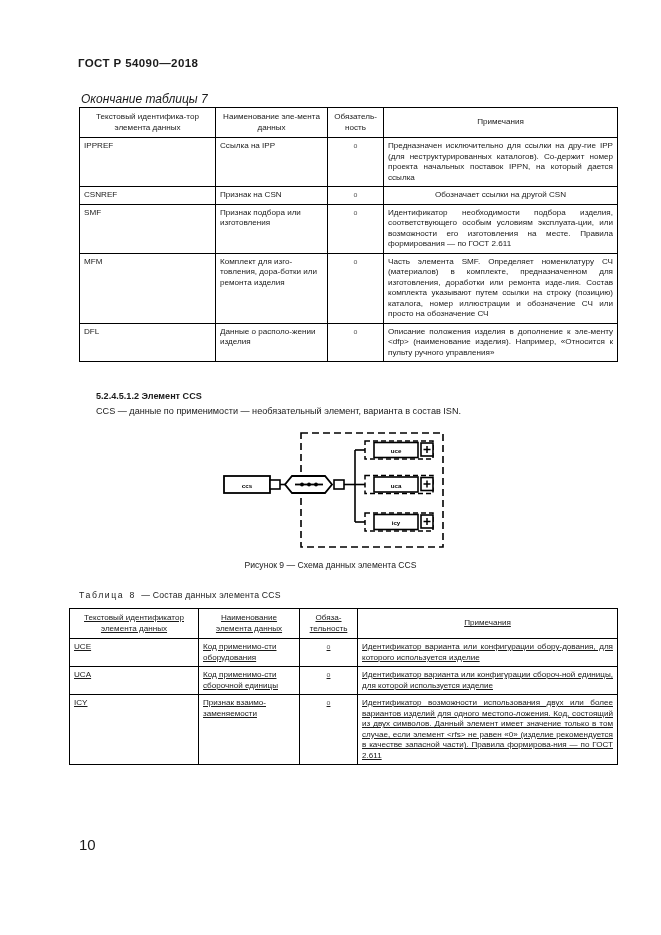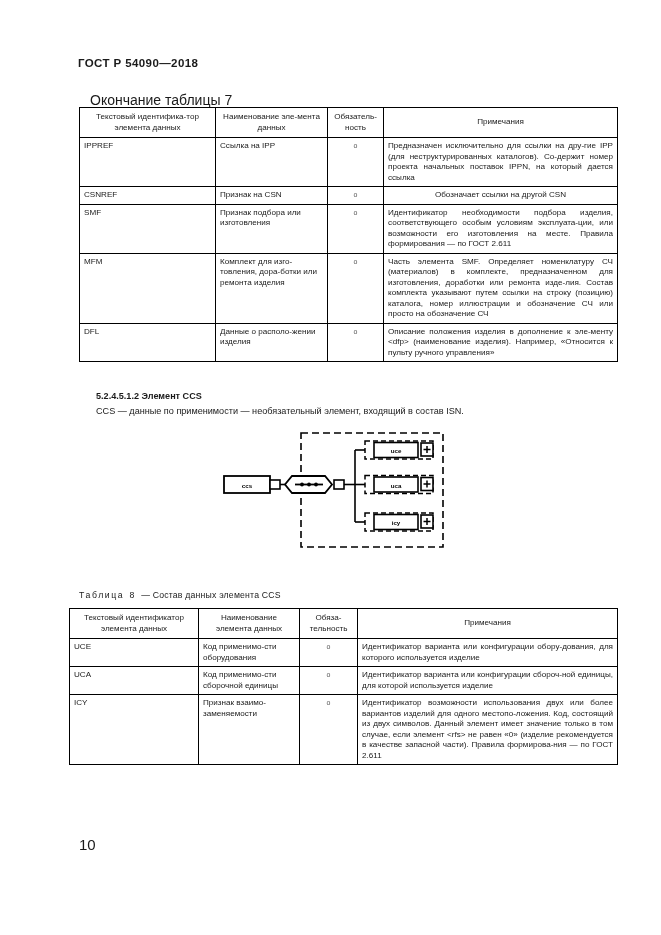--- a/index.html
+++ b/index.html
@@ -28,23 +28,24 @@
     left: 78px;
     top: 57px;
     font-size: 11.5px;
     font-weight: bold;
     letter-spacing: 0.4px;
   }
 
   
   .tbl-cont-label {
     position: absolute;
-    left: 90px;
+    left: 81px;
     top: 92px;
-    font-size: 14px;
+    font-size: 12px;
+    font-style: italic;
   }
 
   
   table.gost {
     border-collapse: collapse;
     table-layout: fixed;
     font-size: 8.1px;
     line-height: 1.30;
   }
   table.gost td, table.gost th {
@@ -72,20 +73,21 @@
     width: 538px;
   }
   #table7 { width: 538px; }
 
   
   #table8-wrap {
     position: absolute;
     left: 69px;
     top: 608px;
     width: 548px;
+    text-decoration: underline;
   }
   #table8 { width: 548px; }
 
   
   .clause-head {
     position: absolute;
     left: 96px;
     top: 391px;
     font-size: 9.1px;
     font-weight: bold;
@@ -193,21 +195,21 @@
             <td class="c-id">DFL</td>
             <td class="c-name">Данные о располо-жении изделия</td>
             <td class="c-obl">о</td>
             <td class="c-note">Описание положения изделия в дополнение к эле-менту &lt;dfp&gt; (наименование изделия). Например, «Относится к пульту ручного управления»</td>
           </tr>
         </tbody>
     </table>
   </div>
 
   <div class="clause-head">5.2.4.5.1.2  Элемент CCS</div>
-  <div class="clause-text">CCS — данные по применимости — необязательный элемент, входящий в состав ISN.</div>
+  <div class="clause-text">CCS — данные по применимости — необязательный элемент, варианта в состав ISN.</div>
 
   <div class="figure-area">
     <svg width="230" height="122" viewBox="0 0 230 122">
 
       <rect x="79" y="3" width="142" height="114" fill="none" stroke="#000" stroke-width="1.6" stroke-dasharray="7,4"></rect>
 
       <rect x="2" y="46" width="46" height="17" fill="#fff" stroke="#000" stroke-width="1.8"></rect>
       <text x="25" y="58" text-anchor="middle" class="diag-label">ccs</text>
 
       <rect x="48" y="50" width="10" height="9" fill="#fff" stroke="#000" stroke-width="1.6"></rect>
@@ -249,20 +251,21 @@
         <rect x="143" y="83" width="68" height="18" fill="none" stroke="#000" stroke-width="1.5" stroke-dasharray="5,3"></rect>
         <rect x="152" y="84.5" width="44" height="15" fill="#fff" stroke="#000" stroke-width="1.6"></rect>
         <text x="174" y="95" text-anchor="middle" class="diag-label">icy</text>
         <rect x="199" y="85" width="12" height="13" fill="#fff" stroke="#000" stroke-width="1.6"></rect>
         <line x1="201.5" y1="91.5" x2="208.5" y2="91.5" stroke="#000" stroke-width="1.5"></line>
         <line x1="205" y1="88" x2="205" y2="95" stroke="#000" stroke-width="1.5"></line>
       </g>
     </svg>
   </div>
 
+  <div class="fig-caption">Рисунок 9 — Схема данных элемента CCS</div>
 
   <div class="tbl8-label">
     <span class="sp">Таблица</span><span>&nbsp; </span><span class="sp">8</span><span>&nbsp; </span><span>— Состав данных элемента CCS</span>
   </div>
 
   <div id="table8-wrap">
     <table class="gost" id="table8">
       <colgroup>
         <col style="width:129px">
         <col style="width:101px">

